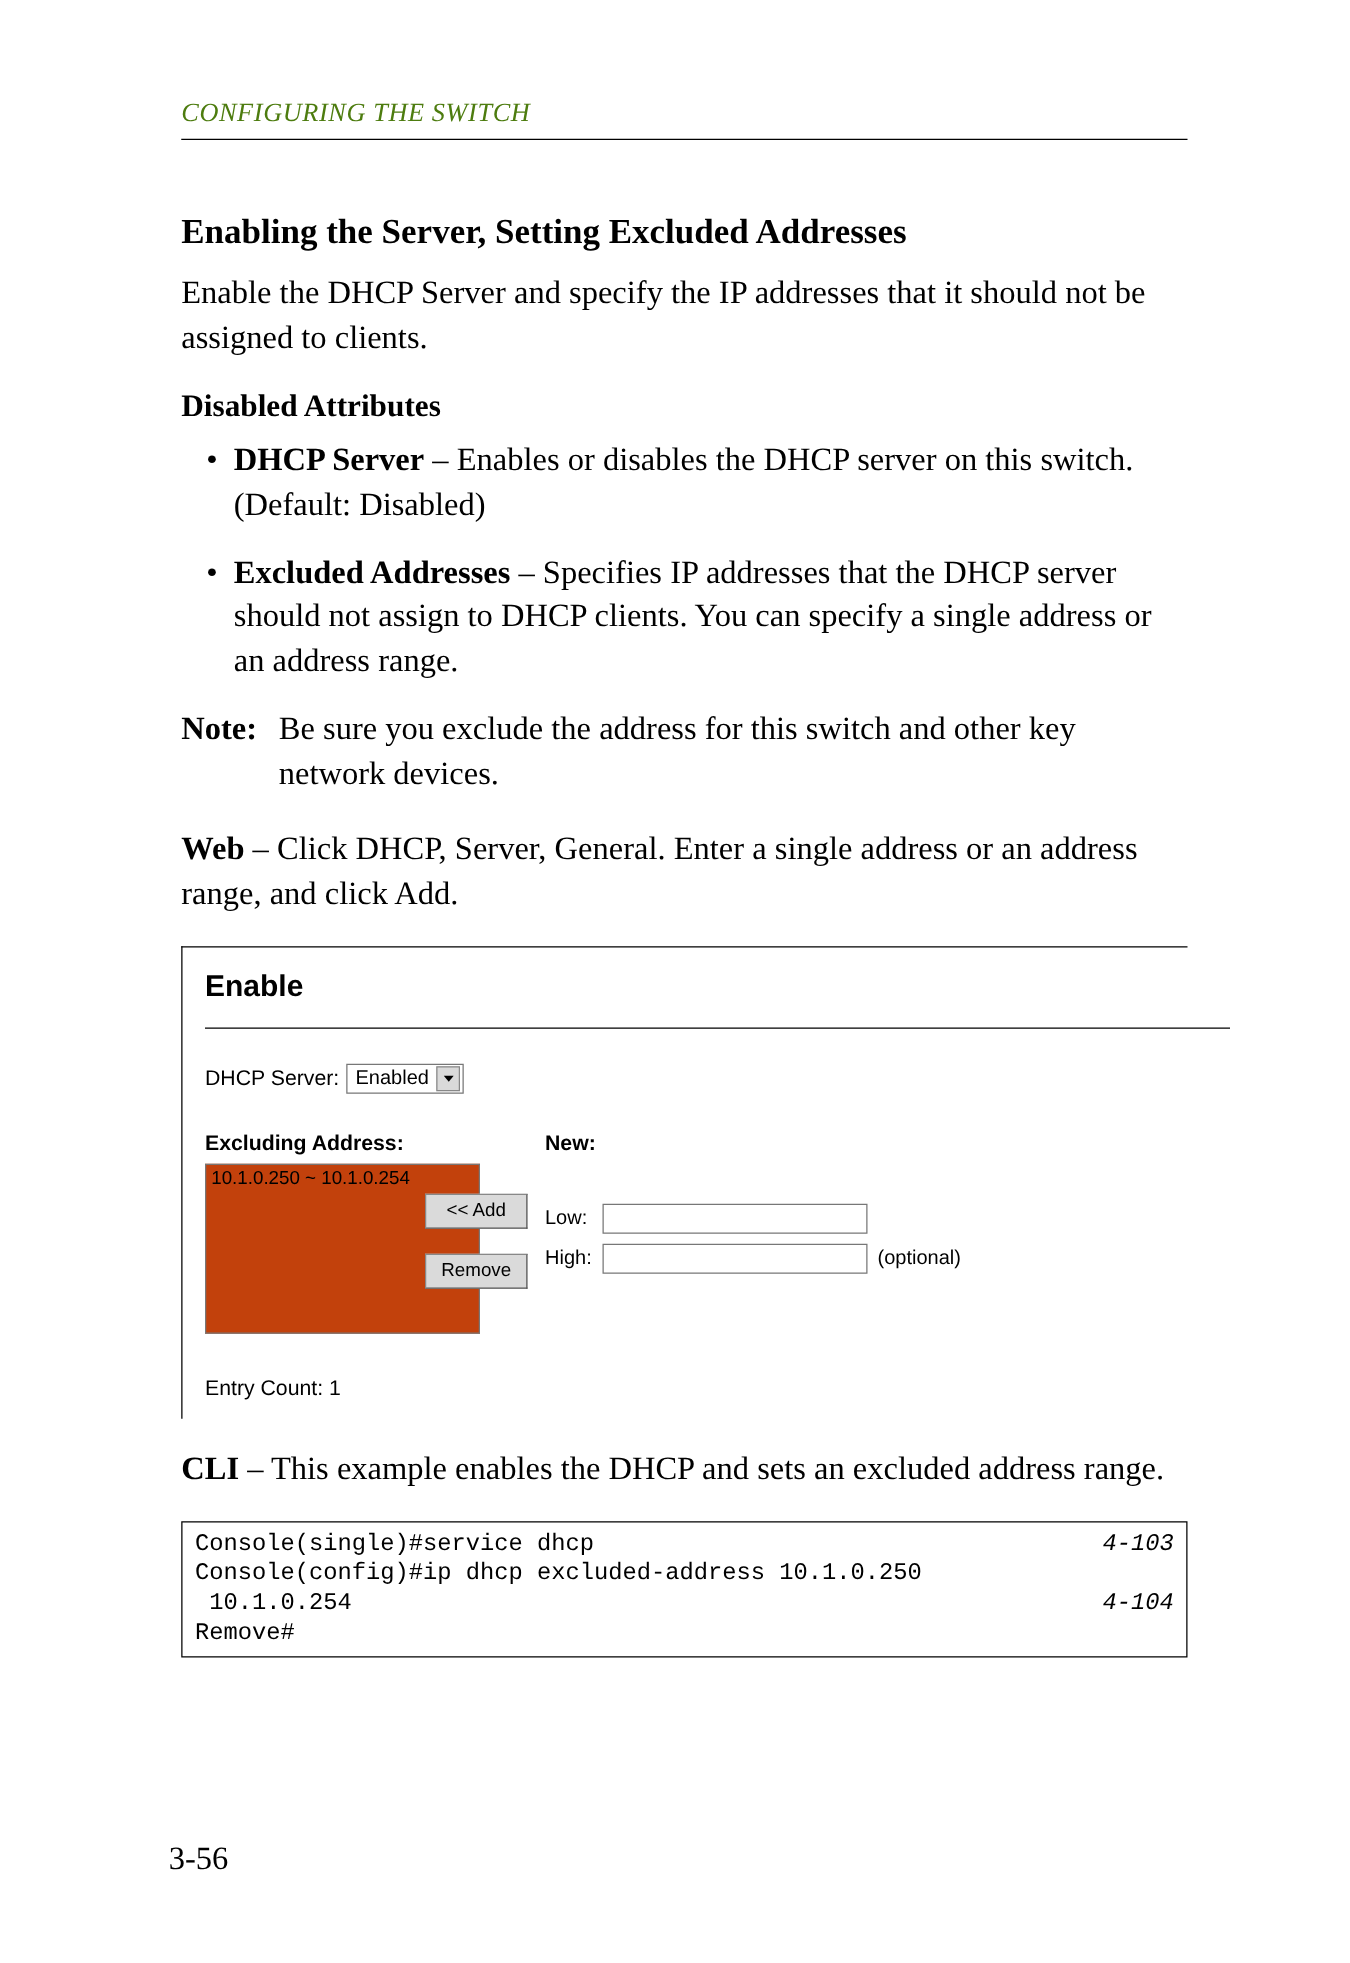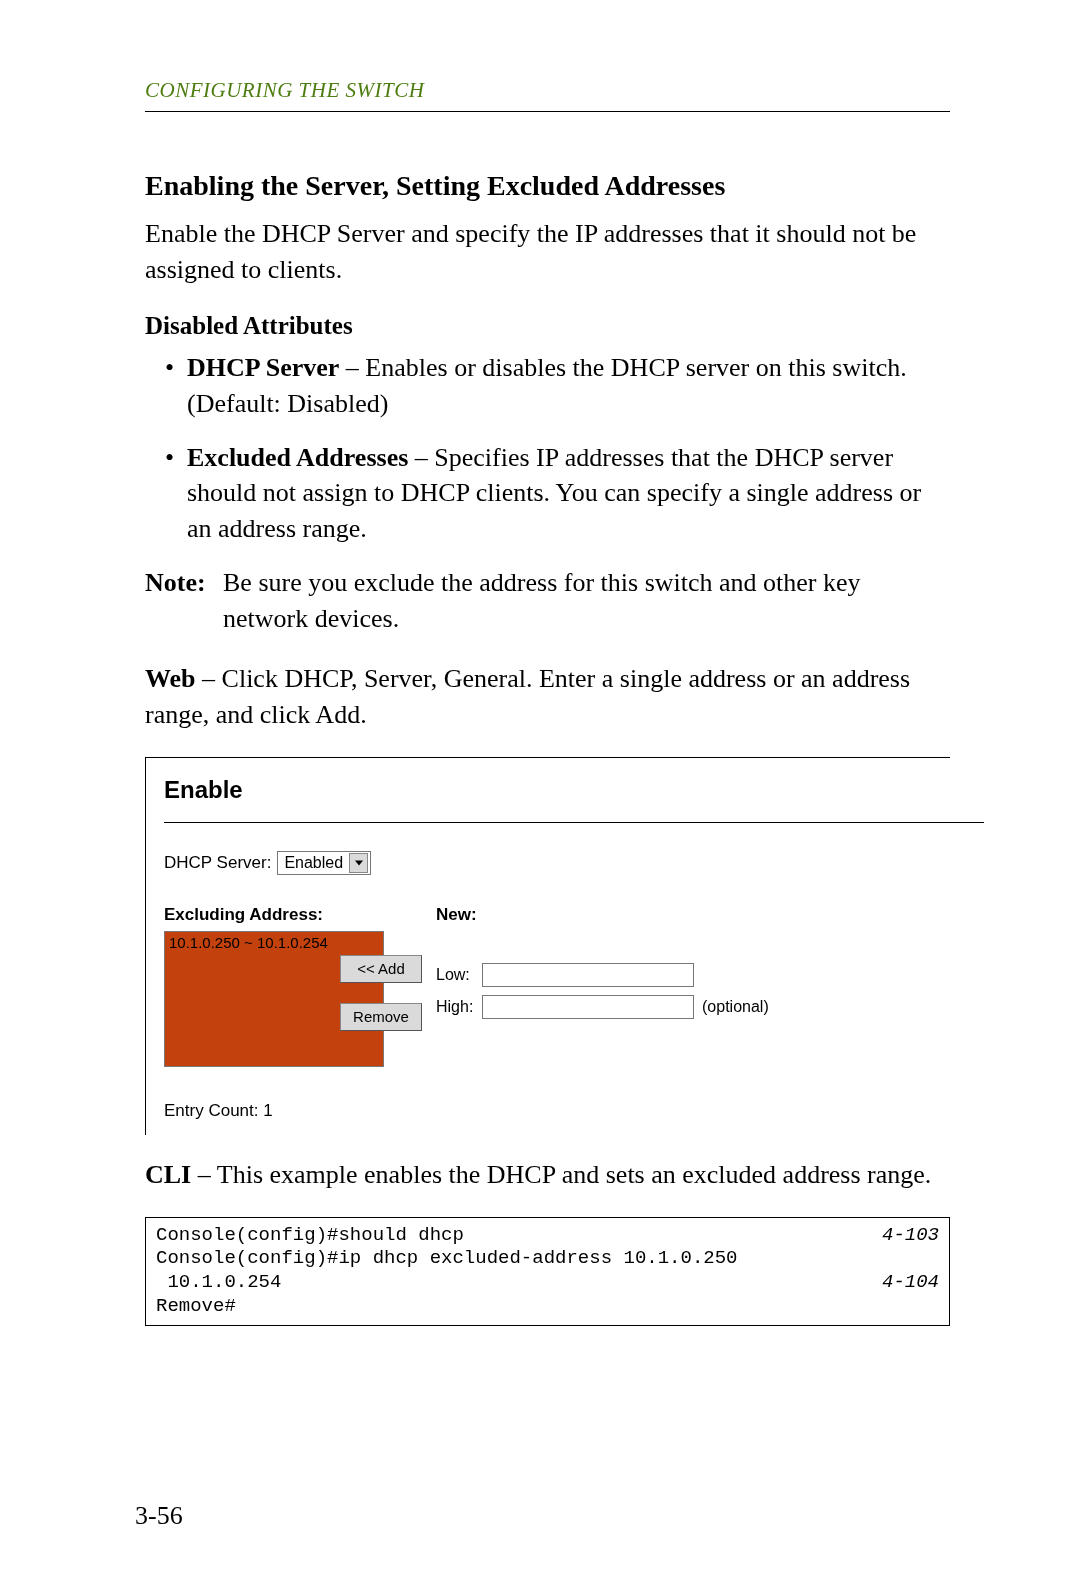--- a/index.html
+++ b/index.html
@@ -223,21 +223,21 @@
     display: flex;
     justify-content: space-between;
     white-space: pre;
   }
   .cli-ref {
     font-style: italic;
   }
   .page-num {
     position: absolute;
     left: 135px;
-    bottom: 39px;
+    bottom: 68px;
     font-size: 26px;
     font-family: Garamond, 'Times New Roman', serif;
   }
 </style>
 </head>
 <body>
 
 <div class="page">
   <div class="running-head">CONFIGURING THE SWITCH</div>
   <hr class="hr">
@@ -307,21 +307,21 @@
 
     <div class="entry-count">Entry Count: 1</div>
   </div>
 
   <p class="body-text">
     <b>CLI</b><span> – This example enables the DHCP and sets an excluded address range.</span>
   </p>
 
   <div class="cli-block">
     <div class="cli-line">
-      <span>Console(config)#should dhcp</span>
+      <span>Console(single)#service dhcp</span>
       <span class="cli-ref">4-103</span>
     </div>
     <div class="cli-line">
       <span>Console(config)#ip dhcp excluded-address 10.1.0.250</span>
       <span class="cli-ref"></span>
     </div>
     <div class="cli-line">
       <span> 10.1.0.254</span>
       <span class="cli-ref">4-104</span>
     </div>

